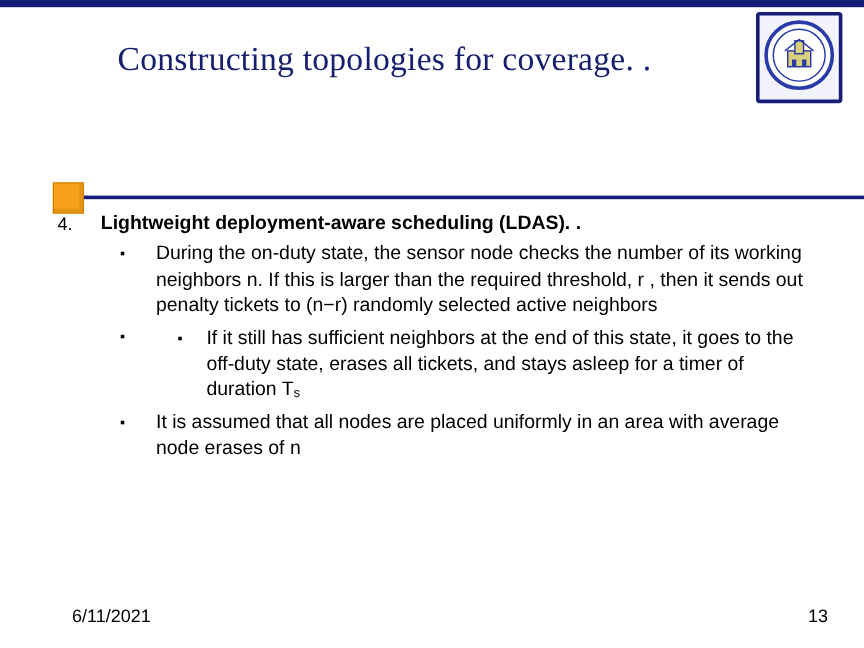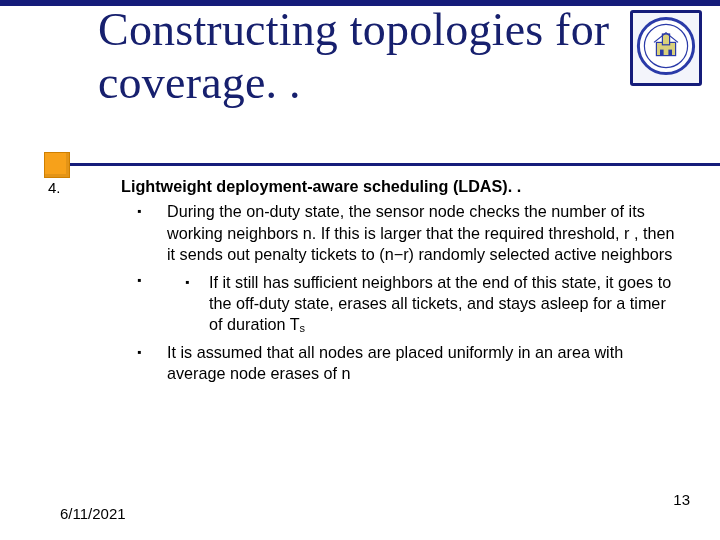--- a/index.html
+++ b/index.html
@@ -6,44 +6,44 @@
   html, body { width: 720px; height: 540px; font-family: Verdana, Tahoma, Arial, sans-serif; background: #fff; color: #000; }
   .slide { position: relative; width: 720px; height: 540px; }
   .accent-bar { position: absolute; top: 0; left: 0; width: 720px; height: 6px; background: #151c7a; }
   .logo {
     position: absolute; top: 10px; right: 18px; width: 72px; height: 76px;
     border: 3px solid #151c7a; border-radius: 3px; background: #f3f4fb;
     display: flex; align-items: center; justify-content: center;
   }
   .logo svg { width: 60px; height: 60px; }
   .title {
-    position: absolute; left: 98px; top: 4px; width: 520px;
+    position: absolute; left: 98px; top: 34px; width: 520px;
     font-family: Georgia, "Times New Roman", serif;
-    font-size: 46px; line-height: 1.15; color: #17206e; font-weight: 400;
+    font-size: 28px; line-height: 1.15; color: #17206e; font-weight: 400;
     letter-spacing: 0.2px;
   }
   .accent-square { position: absolute; left: 44px; top: 152px; width: 26px; height: 26px; background: #f7a11a; border: 1px solid #cf7f00; box-shadow: inset -3px -3px 0 rgba(0,0,0,0.08); }
   .hr { position: absolute; left: 70px; top: 163px; width: 650px; height: 3px; background: #151c7a; }
   .body {
     position: absolute; left: 48px; top: 176px; width: 632px;
     font-size: 16.2px; line-height: 1.32;
   }
   .row { display: flex; }
   .num { flex: 0 0 36px; font-size: 15px; padding-top: 2px; }
-  .col { flex: 1; margin-left: 37px; }
+  .col { flex: 1; }
   .heading { font-weight: 700; font-family: Tahoma, Verdana, Arial, sans-serif; margin-bottom: 4px; }
   .b1 { display: flex; margin-bottom: 4px; }
   .b1 .blt { flex: 0 0 46px; text-align: left; padding-left: 16px; padding-top: 3px; font-size: 12px; }
   .b1 .txt { flex: 1; padding-right: 4px; }
   .b2 { display: flex; margin: 2px 0 2px 0; }
   .b2 .blt { flex: 0 0 42px; text-align: left; padding-left: 18px; padding-top: 3px; font-size: 12px; }
   .b2 .txt { flex: 1; }
   sub { font-size: 11px; line-height: 0; vertical-align: baseline; position: relative; bottom: -2px; }
   .footer-date { position: absolute; left: 60px; bottom: 18px; font-size: 15px; }
-  .footer-page { position: absolute; right: 30px; bottom: 32px; font-size: 15px; }
+  .footer-page { position: absolute; right: 30px; bottom: 18px; font-size: 15px; }
 </style>
 </head>
 <body>
 
 <div class="slide">
   <div class="accent-bar"></div>
 
   <div class="logo">
     <span>
       <svg viewBox="0 0 100 100">
@@ -64,21 +64,21 @@
   <div class="hr"></div>
 
   <div class="body">
     <div class="row">
       <div class="num">4.</div>
       <div class="col">
         <div class="heading">Lightweight deployment-aware scheduling (LDAS). .</div>
 
         <div class="b1">
           <div class="blt">▪</div>
-          <div class="txt">During the on-duty state, the sensor node checks the number of its working neighbors n. If this is larger that the required threshold, r , then it sends out penalty tickets to (n−r) randomly selected active neighbors</div>
+          <div class="txt">During the on-duty state, the sensor node checks the number of its working neighbors n. If this is larger than the required threshold, r , then it sends out penalty tickets to (n−r) randomly selected active neighbors</div>
         </div>
 
         <div class="b1">
           <div class="blt">▪</div>
           <div class="txt">
             <div class="b2">
               <div class="blt">▪</div>
               <div class="txt">If it still has sufficient neighbors at the end of this state, it goes to the off-duty state, erases all tickets, and stays asleep for a timer of duration T<sub>s</sub></div>
             </div>
           </div>

